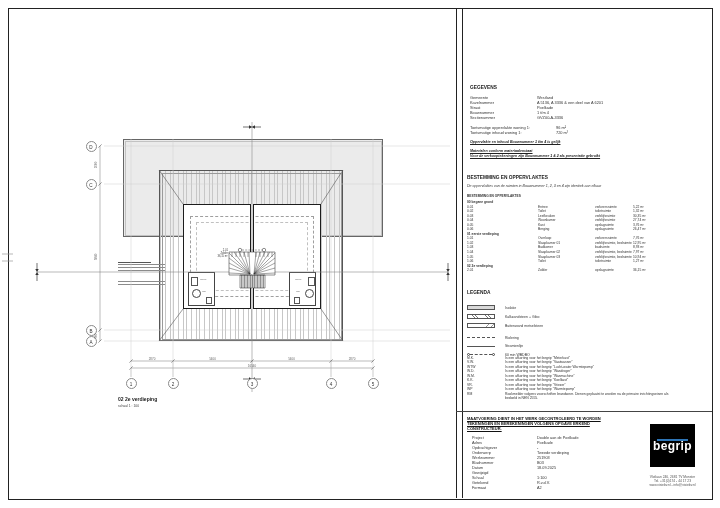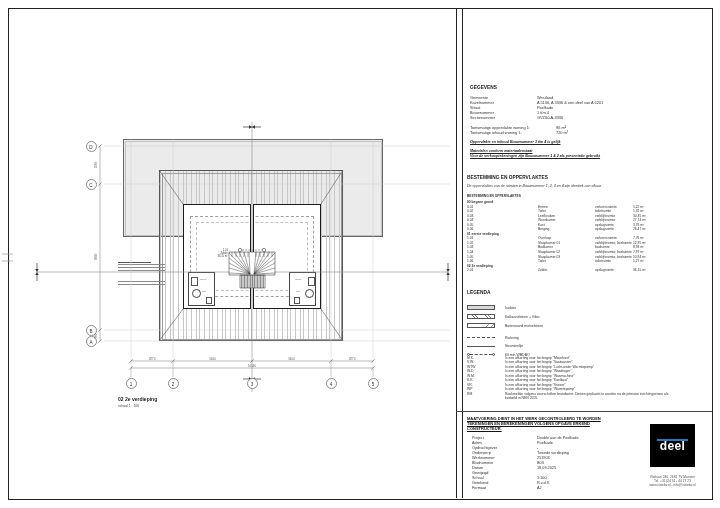--- a/index.html
+++ b/index.html
@@ -285,19 +285,19 @@
   <div><span class="tb-l">Bladnummer</span><span>B03</span></div>
   <div><span class="tb-l">Datum</span><span>18.09.2025</span></div>
   <div><span class="tb-l">Gewijzigd</span><span></span></div>
   <div><span class="tb-l">Schaal</span><span>1:100</span></div>
   <div><span class="tb-l">Getekend</span><span>R.v.d.V.</span></div>
   <div><span class="tb-l">Formaat</span><span>A2</span></div>
 </div>
 
 <div class="abs logo">
   <div class="abs logo-bar" id="logo-bar" style="background: rgb(46, 117, 182);"></div>
-  <div class="abs logo-txt">deel</div>
+  <div class="abs logo-txt">begrip</div>
 </div>
 <div class="abs contact">
   <div>Vlotlaan 246, 2681 TV Monster</div>
   <div>Tel. +31(0)174 - 44 17 23</div>
   <div>www.visiebv.nl - info@visiebv.nl</div>
 </div>
 
 </body></html>

